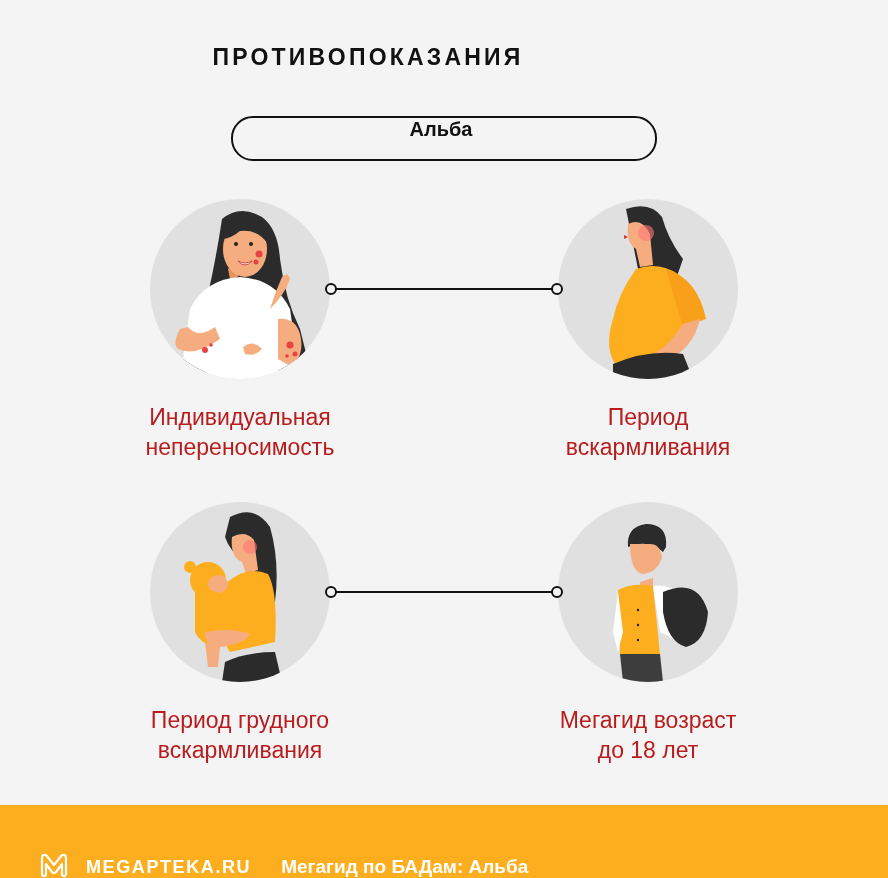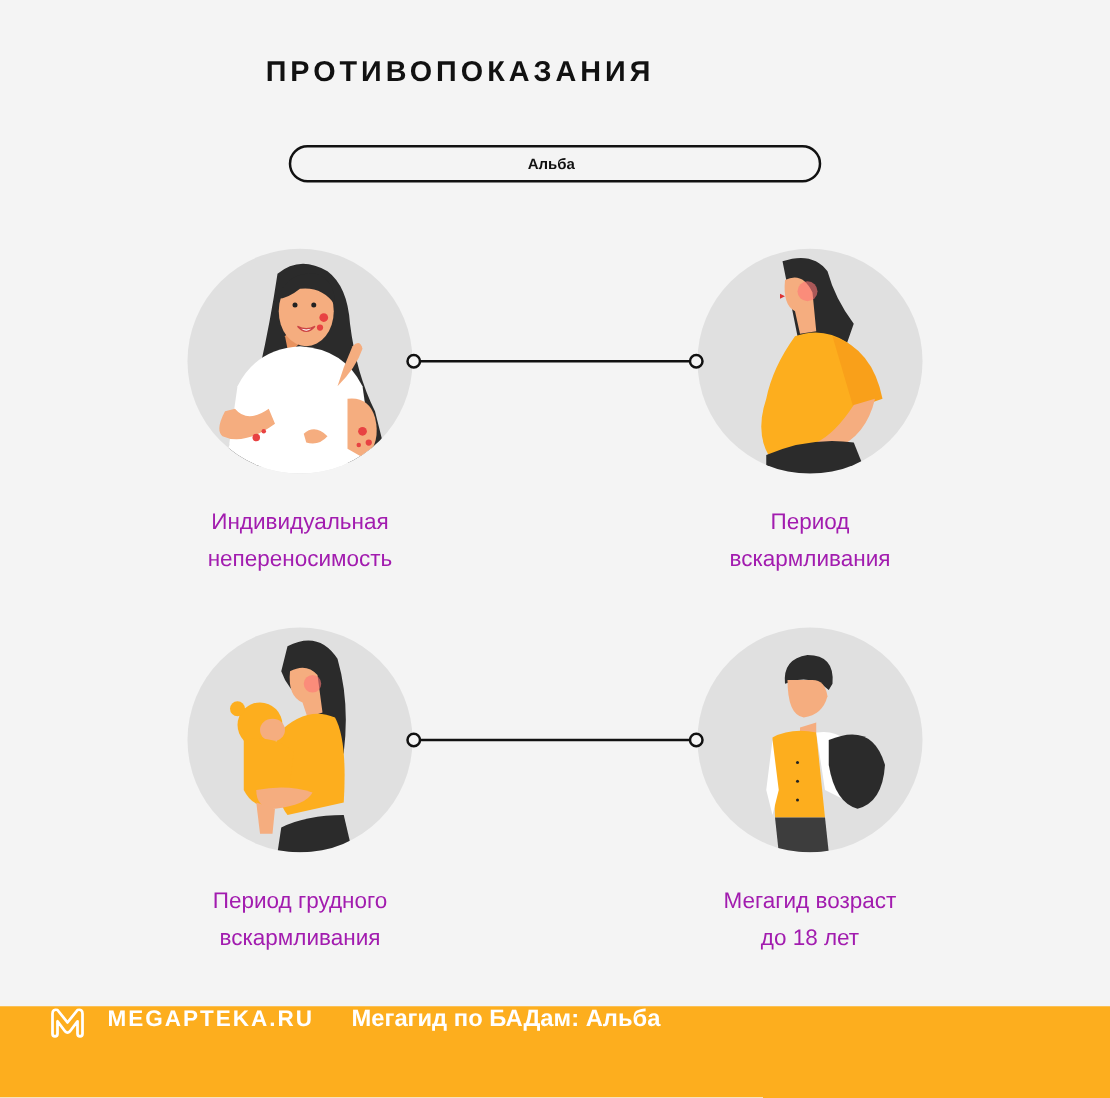--- a/index.html
+++ b/index.html
@@ -3,24 +3,24 @@
 <meta charset="utf-8">
 <style>
   * { box-sizing: border-box; margin: 0; padding: 0; }
   html, body { width: 888px; height: 878px; background: #f4f4f4; overflow: hidden; }
   body { position: relative; font-family: "Liberation Sans", "DejaVu Sans", sans-serif; color: #111; }
   .title {
     position: absolute; top: 44px; left: 0; width: 736px; text-align: center;
     font-weight: 700; font-size: 23px; letter-spacing: 3.2px; color: #111;
   }
   .pill {
-    position: absolute; top: 116px; left: 231px; width: 426px; height: 30px;
+    position: absolute; top: 116px; left: 231px; width: 426px; height: 45px;
     border: 2px solid #111; border-radius: 22px; background: #f4f4f4;
-    display: flex; align-items: center; justify-content: center;
-    font-size: 12px; color: #111; white-space: nowrap;
+    display: flex; justify-content: center;
+    font-size: 20px; color: #111; white-space: nowrap;
   }
   .pill b { font-weight: 700; margin-right: 6px; }
   .circle {
     position: absolute; width: 180px; height: 180px; border-radius: 50%;
     background: #e0e0e0; overflow: hidden;
   }
   .circle svg { width: 180px; height: 180px; display: block; }
   .c1 { left: 150px; top: 199px; }
   .c2 { left: 558px; top: 199px; }
   .c3 { left: 150px; top: 502px; }
@@ -32,29 +32,29 @@
   .connector .dot {
     position: absolute; top: 0; width: 12px; height: 12px; border-radius: 50%;
     border: 2px solid #111; background: #f4f4f4;
   }
   .connector .dot.l { left: 0; }
   .connector .dot.r { right: 0; }
   .conn1 { top: 283px; }
   .conn2 { top: 586px; }
   .label {
     position: absolute; width: 300px; text-align: center;
-    font-size: 18px; line-height: 30px; color: #a21caf;
+    font-size: 23px; line-height: 30px; color: #b91c1c;
   }
   .l1 { left: 90px; top: 402px; }
   .l2 { left: 498px; top: 402px; }
   .l3 { left: 90px; top: 705px; }
   .l4 { left: 498px; top: 705px; }
   .footer {
     position: absolute; left: 0; top: 805px; width: 888px; height: 73px;
-    background: #fdae1e; display: flex; align-items: flex-start; padding-left: 38px;
+    background: #fdae1e; display: flex; align-items: flex-end; padding-left: 38px;
   }
   .logo-icon { width: 32px; height: 26px; margin-right: 16px; }
   .brand { color: #fff; font-weight: 700; font-size: 18px; letter-spacing: 1.6px; margin-right: 30px; }
   .subtitle { color: #fff; font-weight: 700; font-size: 19px; }
 </style>
 </head>
 <body>
 
 <div class="title">ПРОТИВОПОКАЗАНИЯ</div>
 

